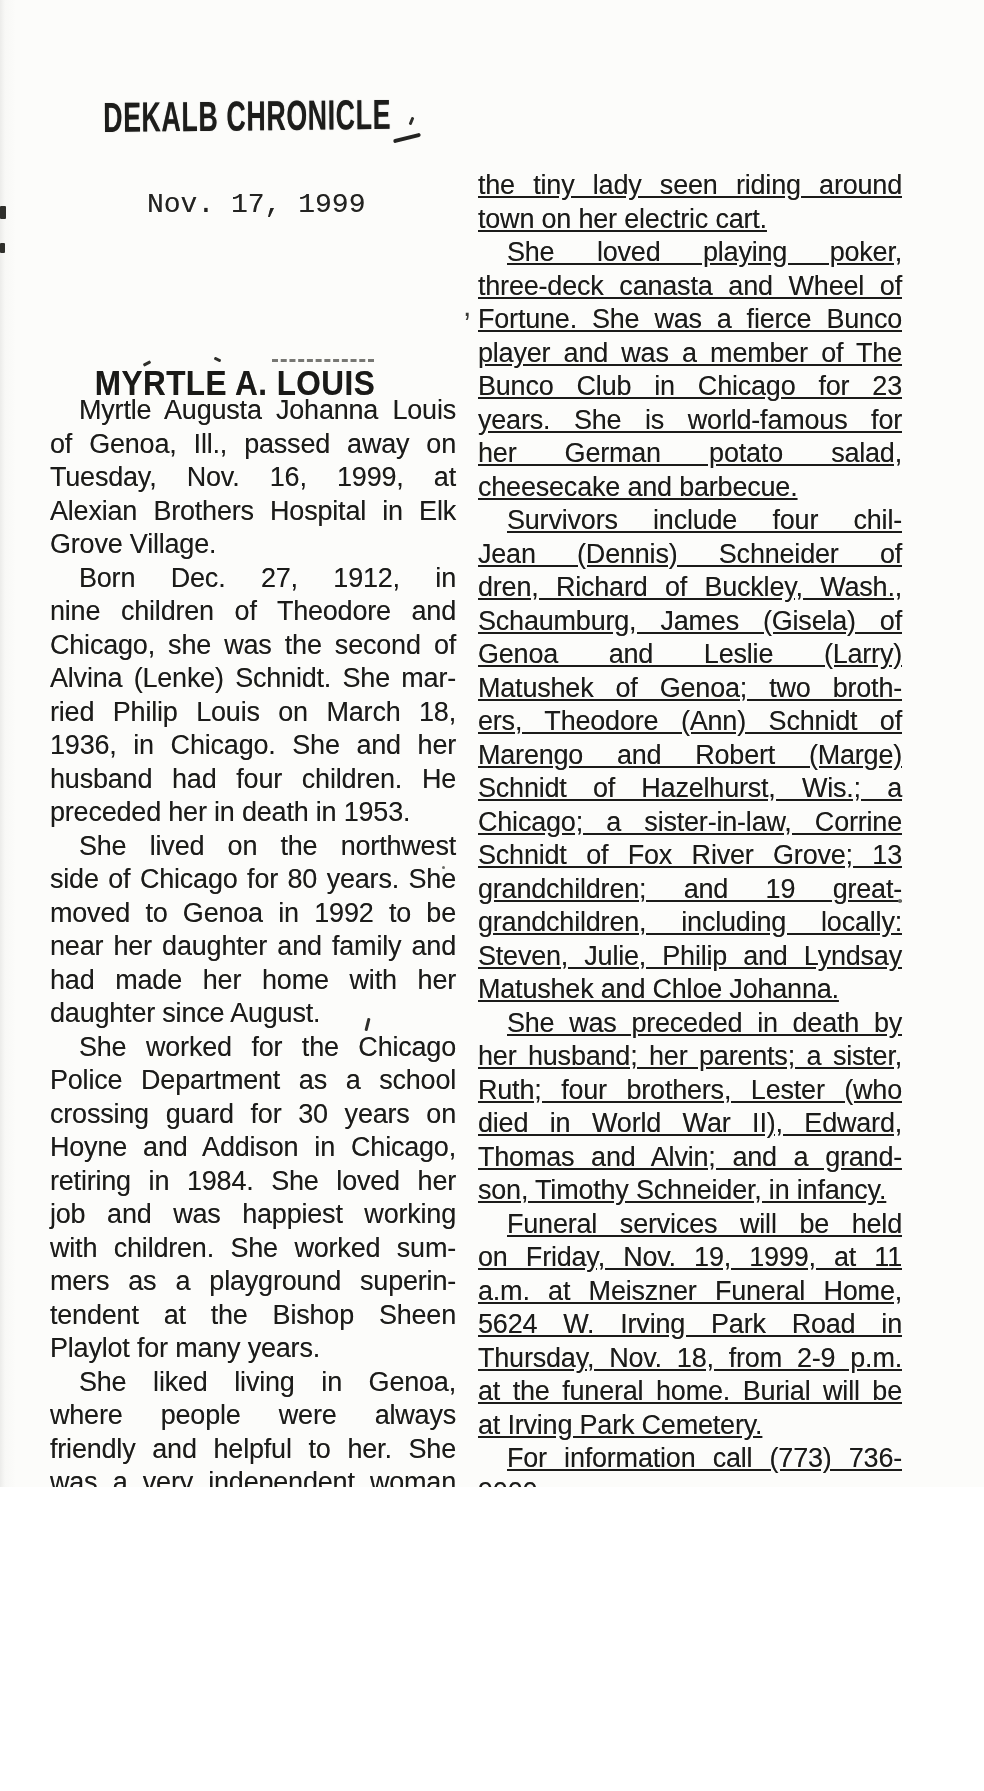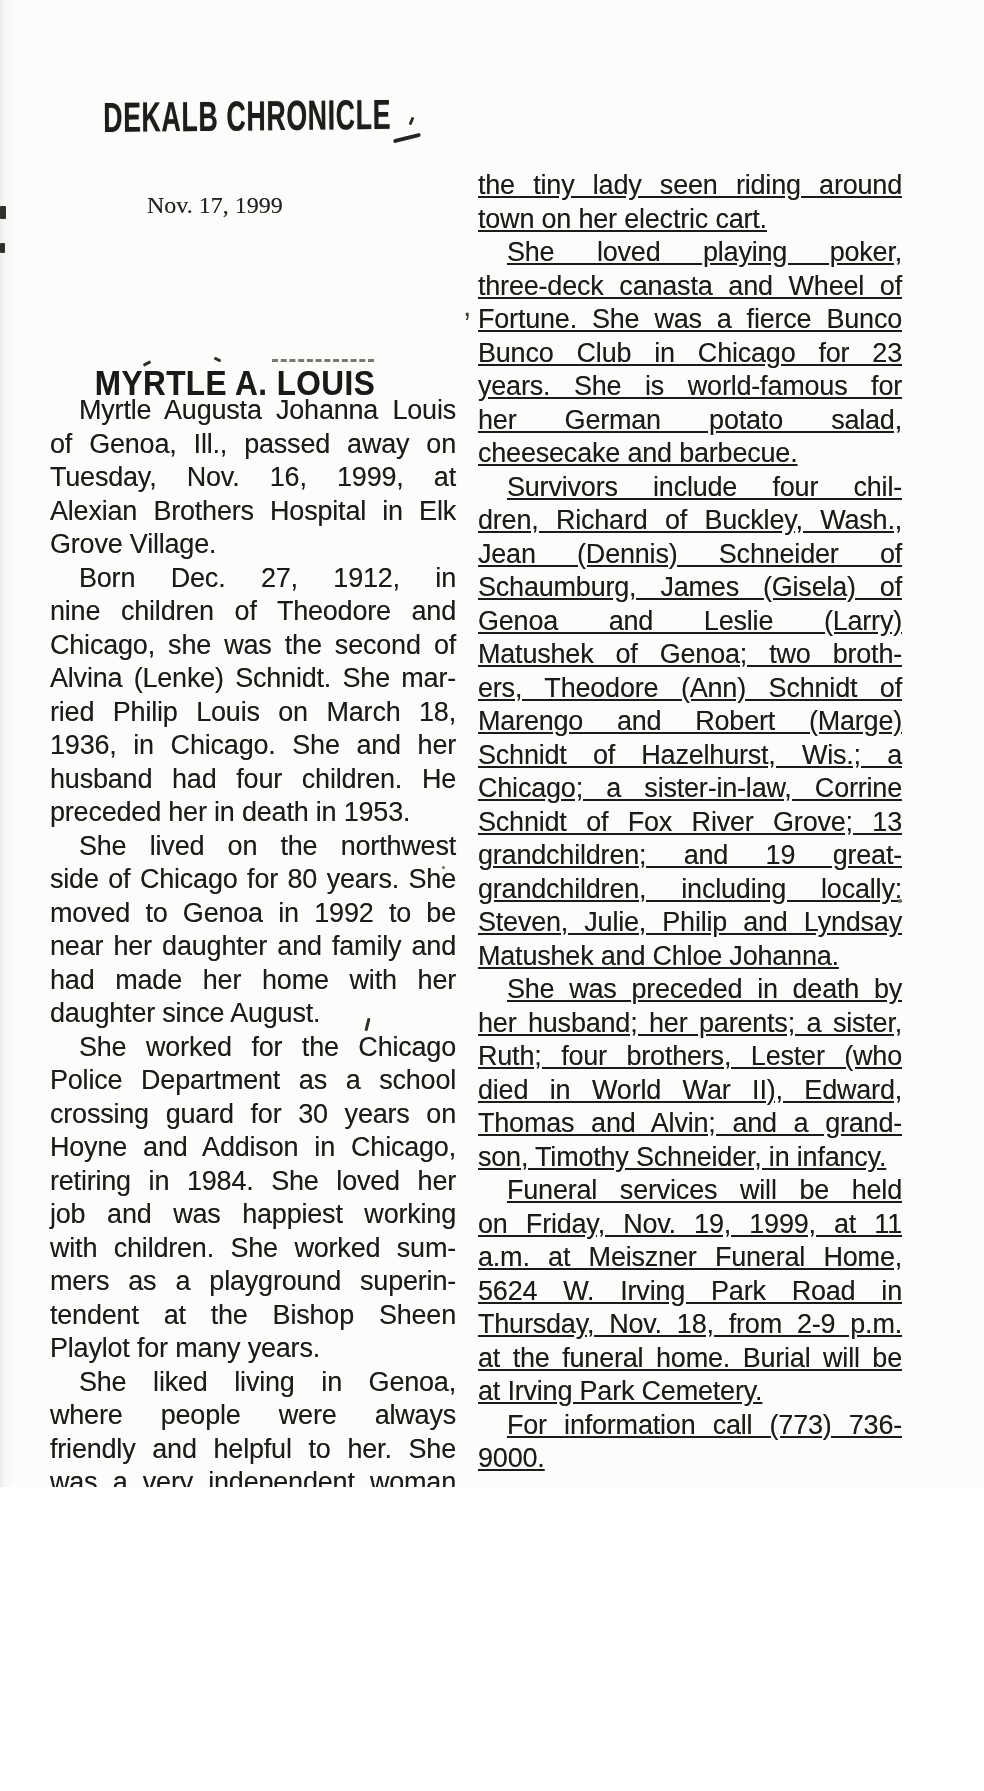--- a/index.html
+++ b/index.html
@@ -13,22 +13,22 @@
   }
   .masthead{
     position:absolute;left:103px;top:94px;
     font-size:42px;font-weight:bold;line-height:48px;
     letter-spacing:1px;white-space:nowrap;
     transform:scaleX(0.637) rotate(-0.4deg);transform-origin:left top;
     color:#1d1d1b;text-shadow:0 0 1px rgba(29,29,27,0.55);
   }
   .clip-date{
     position:absolute;left:147px;top:188px;
-    font-family:Liberation Serif, serif;
-    font-size:24px;line-height:34px;white-space:nowrap;
+    font-family:Liberation Mono, monospace;
+    font-size:28px;line-height:34px;white-space:nowrap;
     color:#232321;text-shadow:0 0 0.6px rgba(35,35,33,0.5);
   }
   .headline{
     position:absolute;left:32px;top:363px;width:406px;
     text-align:center;font-size:35px;font-weight:bold;line-height:40px;
     letter-spacing:0.5px;white-space:nowrap;
     transform:scaleX(0.9);transform-origin:center top;
     color:#1a1a18;text-shadow:0 0 0.7px rgba(26,26,24,0.5);
   }
   .column{position:absolute;text-shadow:0 0 0.55px rgba(27,27,25,0.5);}
@@ -130,29 +130,30 @@
     </div>
   <div class="column col-right" id="col-right">
       <div class="para">
         <div class="jline">the tiny lady seen riding around</div>
         <div class="jline lastline">town on her electric cart.</div>
       </div>
       <div class="para">
         <div class="jline indent">She loved playing poker,</div>
         <div class="jline">three-deck canasta and Wheel of</div>
         <div class="jline">Fortune. She was a fierce Bunco</div>
+        <div class="jline">player and was a member of The</div>
         <div class="jline">Bunco Club in Chicago for 23</div>
         <div class="jline">years. She is world-famous for</div>
         <div class="jline">her German potato salad,</div>
         <div class="jline lastline">cheesecake and barbecue.</div>
       </div>
       <div class="para">
         <div class="jline indent">Survivors include four chil-</div>
+        <div class="jline">Jean (Dennis) Schneider of</div>
         <div class="jline">dren, Richard of Buckley, Wash.,</div>
-        <div class="jline">Jean (Dennis) Schneider of</div>
         <div class="jline">Schaumburg, James (Gisela) of</div>
         <div class="jline">Genoa and Leslie (Larry)</div>
         <div class="jline">Matushek of Genoa; two broth-</div>
         <div class="jline">ers, Theodore (Ann) Schnidt of</div>
         <div class="jline">Marengo and Robert (Marge)</div>
         <div class="jline">Schnidt of Hazelhurst, Wis.; a</div>
         <div class="jline">Chicago; a sister-in-law, Corrine</div>
         <div class="jline">Schnidt of Fox River Grove; 13</div>
         <div class="jline">grandchildren; and 19 great-</div>
         <div class="jline">grandchildren, including locally:</div>

